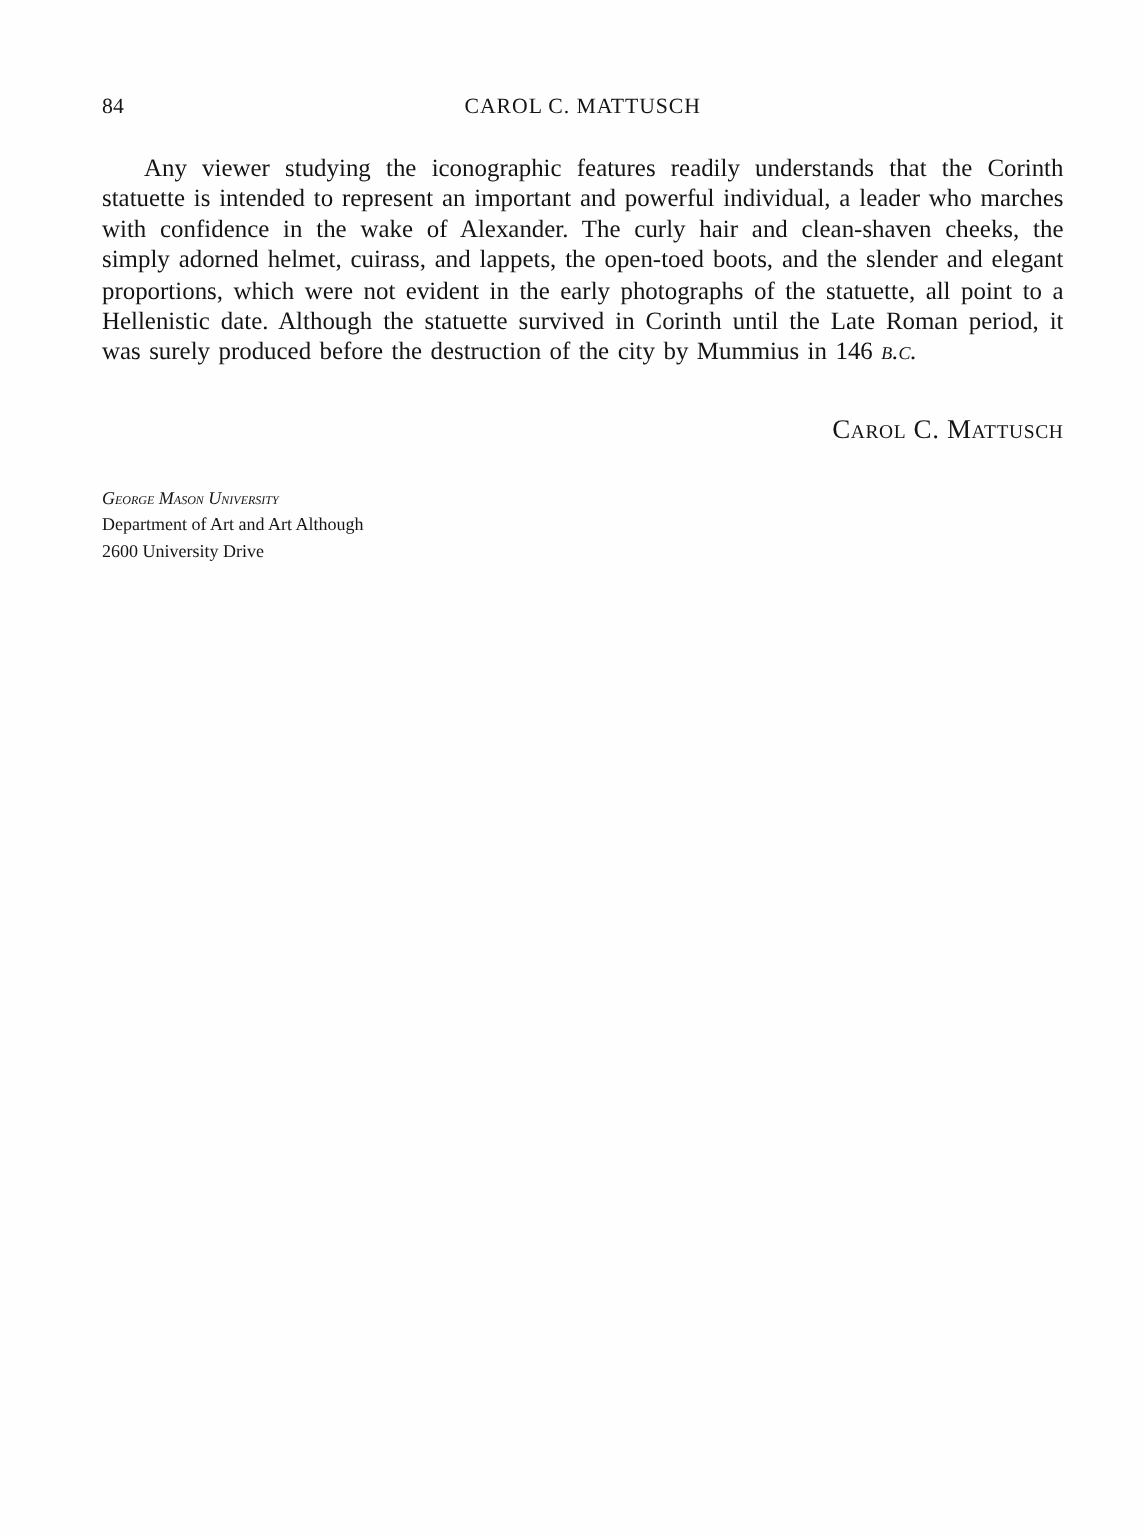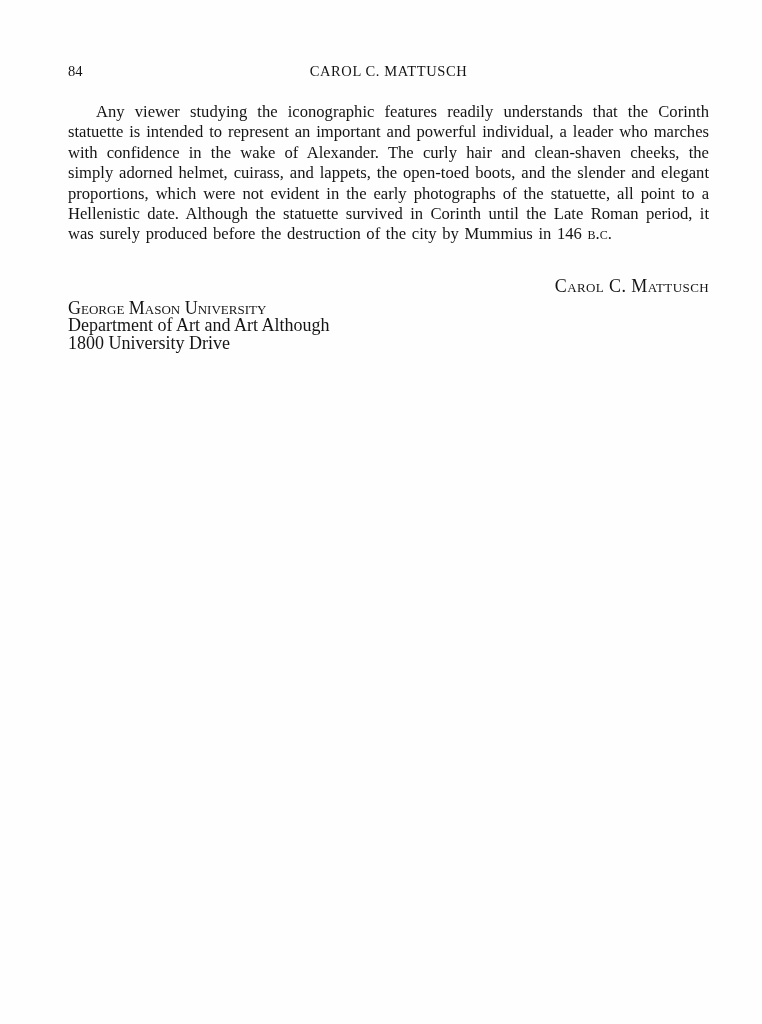--- a/index.html
+++ b/index.html
@@ -41,33 +41,34 @@
   .body-para {
     margin: 22px 0 0 0;
     font-size: 16.6px;
     line-height: 20.4px;
     text-align: justify;
     text-indent: 28px;
     word-spacing: 1.5px;
   }
   .smallcaps {
     font-variant: small-caps;
+    font-style: italic;
   }
   .signature {
     margin: 31px 0 0 0;
     text-align: right;
     font-variant: small-caps;
     font-size: 18px;
     line-height: 20px;
     letter-spacing: 0.4px;
   }
   .affiliation {
-    margin: 4px 0 0 0;
+    margin: 28px 0 0 0;
     font-style: normal;
-    font-size: 18px;
+    font-size: 12px;
     line-height: 17.6px;
   }
   .affiliation div {
     margin: 0;
   }
 </style>
 </head>
 <body>
 
 <div class="page">
@@ -79,18 +80,18 @@
     </header>
 
     <main>
       <p class="body-para"><span>Any viewer studying the iconographic features readily understands that the Corinth statuette is intended to represent an important and powerful individual, a leader who marches with confidence in the wake of Alexander. The curly hair and clean-shaven cheeks, the simply adorned helmet, cuirass, and lappets, the open-toed boots, and the slender and elegant proportions, which were not evident in the early photographs of the statuette, all point to a Hellenistic date. Although the statuette survived in Corinth until the Late Roman period, it was surely produced before the destruction of the city by Mummius in 146 </span><span class="smallcaps">b.c.</span></p>
 
       <p class="signature">Carol C. Mattusch</p>
 
       <address class="affiliation">
         <div class="smallcaps">George Mason University</div>
         <div>Department of Art and Art Although</div>
-        <div>1800 University Drive</div>
+        <div>2600 University Drive</div>
       </address>
     </main>
 
   </div>
 </div>
 
 </body></html>

